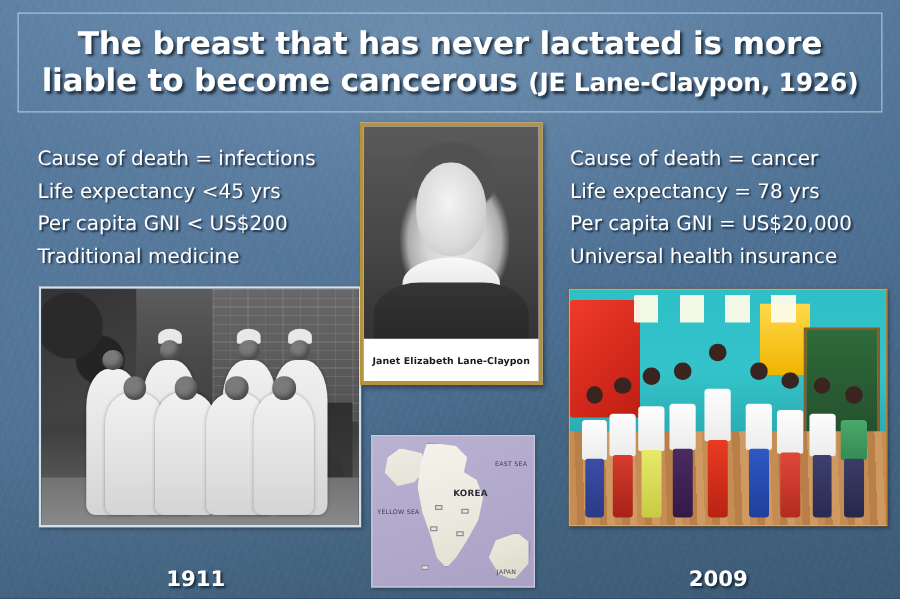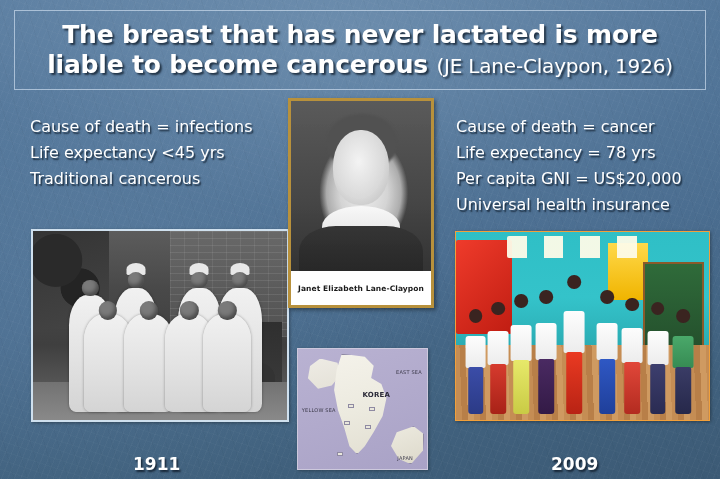--- a/index.html
+++ b/index.html
@@ -49,21 +49,21 @@
   .title-text {
     color: #ffffff;
     font-size: 25px;
     font-weight: bold;
     line-height: 1.22;
     letter-spacing: -0.2px;
     text-shadow: 2px 2px 2px rgba(12,24,38,0.75);
   }
   .title-cite {
     font-size: 20px;
-    font-weight: normal;
+    font-weight: bold;
   }
 
   
   .col {
     position: absolute;
     top: 114px;
   }
   .col.left  { left: 30px;  width: 268px; }
   .col.right { left: 456px; width: 262px; }
   .col .line {
@@ -278,21 +278,22 @@
 
   <div class="title-box">
     <div class="title-text">
       <span>The breast that has never lactated is more liable to become cancerous </span><span class="title-cite">(JE Lane-Claypon, 1926)</span>
     </div>
   </div>
 
   <div class="col left">
     <div class="line">Cause of death = infections</div>
     <div class="line">Life expectancy &lt;45 yrs</div>
-    <div class="line">Traditional cancerous</div>
+    <div class="line">Per capita GNI &lt; US$200</div>
+    <div class="line">Traditional medicine</div>
   </div>
 
   <div class="col right">
     <div class="line">Cause of death = cancer</div>
     <div class="line">Life expectancy = 78 yrs</div>
     <div class="line">Per capita GNI = US$20,000</div>
     <div class="line">Universal health insurance</div>
   </div>
 
   <div class="photo" id="photo-1911">

